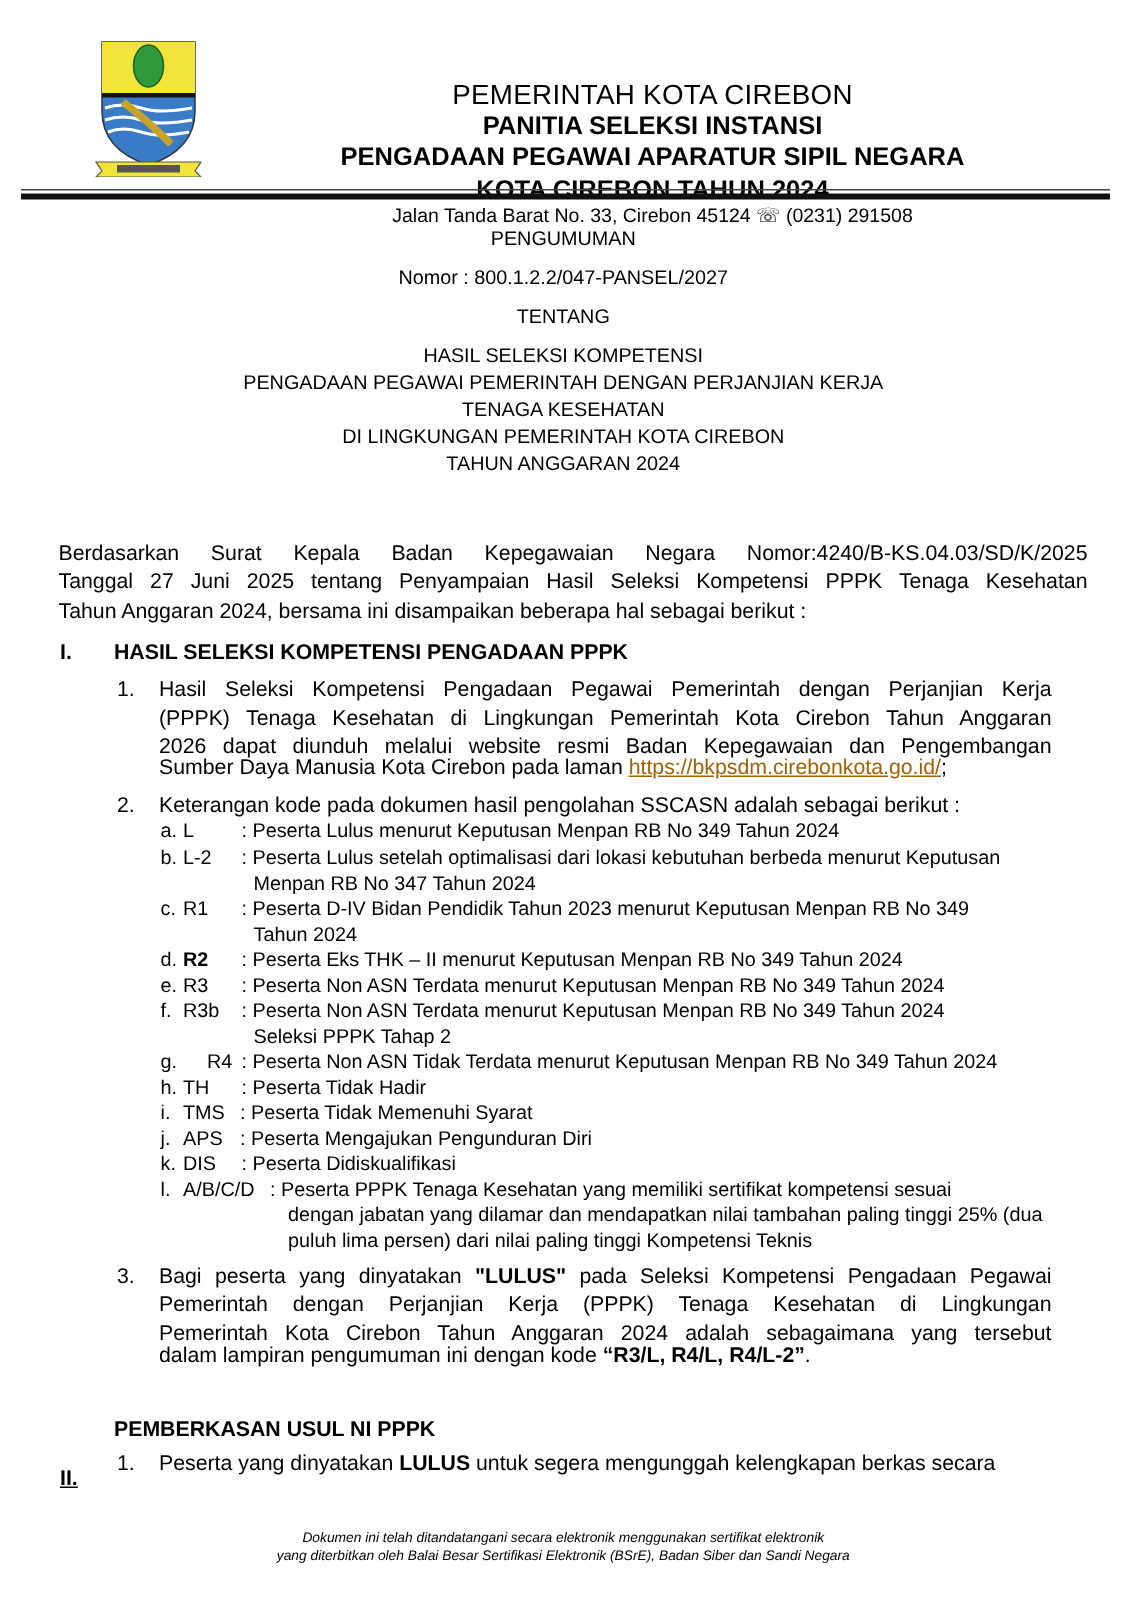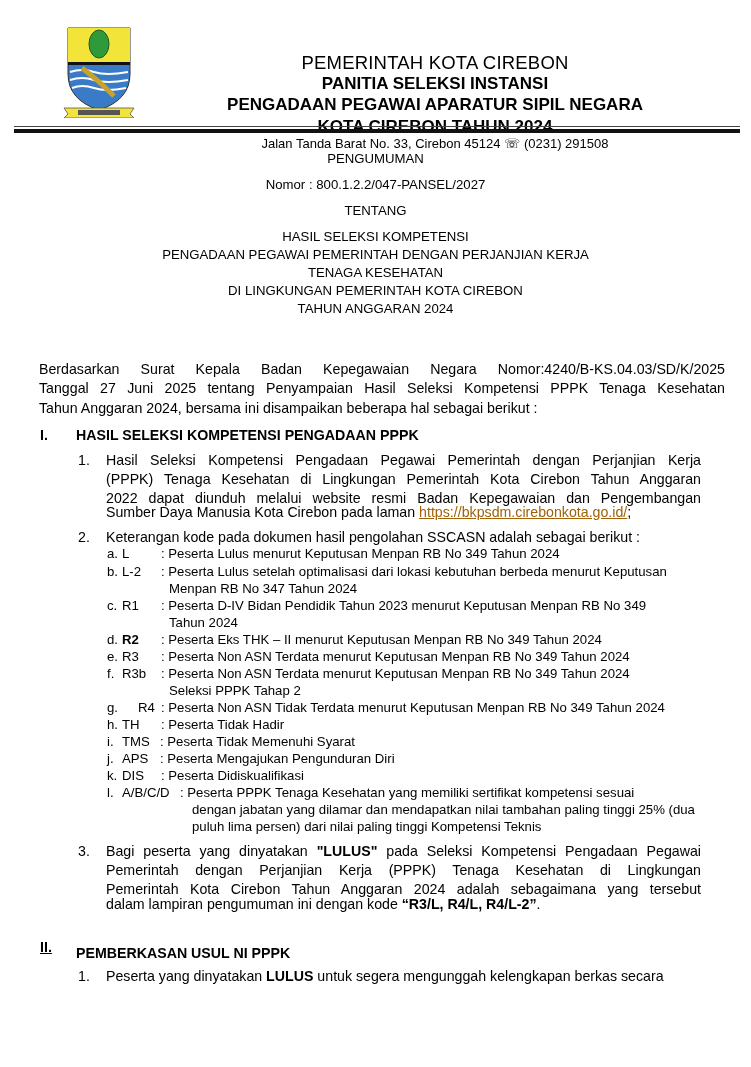--- a/index.html
+++ b/index.html
@@ -65,21 +65,21 @@
 <div class="p just" style="left:39px; top:360px; width:686px;">Berdasarkan Surat Kepala Badan Kepegawaian Negara Nomor:4240/B-KS.04.03/SD/K/2025</div>
 <div class="p" style="left:39px; top:379px; width:686px; text-align:justify; text-align-last:justify; white-space:normal;">Tanggal 27 Juni 2025 tentang Penyampaian Hasil Seleksi Kompetensi PPPK Tenaga Kesehatan</div>
 <div class="p" style="left:39px; top:399px;">Tahun Anggaran 2024, bersama ini disampaikan beberapa hal sebagai berikut :</div>
 
 <div class="p sec" style="left:40px; top:426px;">I.</div>
 <div class="p sec" style="left:76px; top:426px;">HASIL SELEKSI KOMPETENSI PENGADAAN PPPK</div>
 
 <div class="p" style="left:78px; top:451px;">1.</div>
 <div class="p just" style="left:106px; top:451px; width:595px;">Hasil Seleksi Kompetensi Pengadaan Pegawai Pemerintah dengan Perjanjian Kerja</div>
 <div class="p just" style="left:106px; top:470px; width:595px;">(PPPK) Tenaga Kesehatan di Lingkungan Pemerintah Kota Cirebon Tahun Anggaran</div>
-<div class="p just" style="left:106px; top:489px; width:595px;">2022 dapat diunduh melalui website resmi Badan Kepegawaian dan Pengembangan</div>
+<div class="p just" style="left:106px; top:489px; width:595px;">2026 dapat diunduh melalui website resmi Badan Kepegawaian dan Pengembangan</div>
 <div class="p" style="left:106px; top:503px;">
   <span>Sumber Daya Manusia Kota Cirebon pada laman </span><a class="link" href="#">https://bkpsdm.cirebonkota.go.id/</a><span>;</span>
 </div>
 
 <div class="p" style="left:78px; top:528px;">2.</div>
 <div class="p" style="left:106px; top:528px;">Keterangan kode pada dokumen hasil pengolahan SSCASN adalah sebagai berikut :</div>
 <div id="codes">
     <div>
       <div class="p li" style="left: 107px; top: 545px;">a.</div>
       <div class="p li" style="left: 122px; top: 545px;">L</div>
@@ -150,21 +150,23 @@
 <div class="p" style="left:78px; top:842px;">3.</div>
 <div class="p just" style="left:106px; top:842px; width:595px;">
   <span>Bagi peserta yang dinyatakan </span><b>"LULUS"</b><span> pada Seleksi Kompetensi Pengadaan Pegawai</span>
 </div>
 <div class="p just" style="left:106px; top:861px; width:595px;">Pemerintah dengan Perjanjian Kerja (PPPK) Tenaga Kesehatan di Lingkungan</div>
 <div class="p just" style="left:106px; top:880px; width:595px;">Pemerintah Kota Cirebon Tahun Anggaran 2024 adalah sebagaimana yang tersebut</div>
 <div class="p" style="left:106px; top:895px;">
   <span>dalam lampiran pengumuman ini dengan kode </span><b>“R3/L, R4/L, R4/L-2”</b><span>.</span>
 </div>
 
-<div class="p sec" style="left:40px; top:938px;text-decoration:underline;">II.</div>
+<div class="p sec" style="left:40px; top:977px;text-decoration:underline;">II.</div>
 <div class="p sec" style="left:76px; top:944px;">PEMBERKASAN USUL NI PPPK</div>
 <div class="p" style="left:78px; top:967px;">1.</div>
 <div class="p" style="left:106px; top:967px;">
   <span>Peserta yang dinyatakan </span><b>LULUS</b><span> untuk segera mengunggah kelengkapan berkas secara</span>
 </div>
 
 <div class="abs" id="footer">
+  <div>Dokumen ini telah ditandatangani secara elektronik menggunakan sertifikat elektronik</div>
+  <div>yang diterbitkan oleh Balai Besar Sertifikasi Elektronik (BSrE), Badan Siber dan Sandi Negara</div>
 </div>
 
 </body></html>

